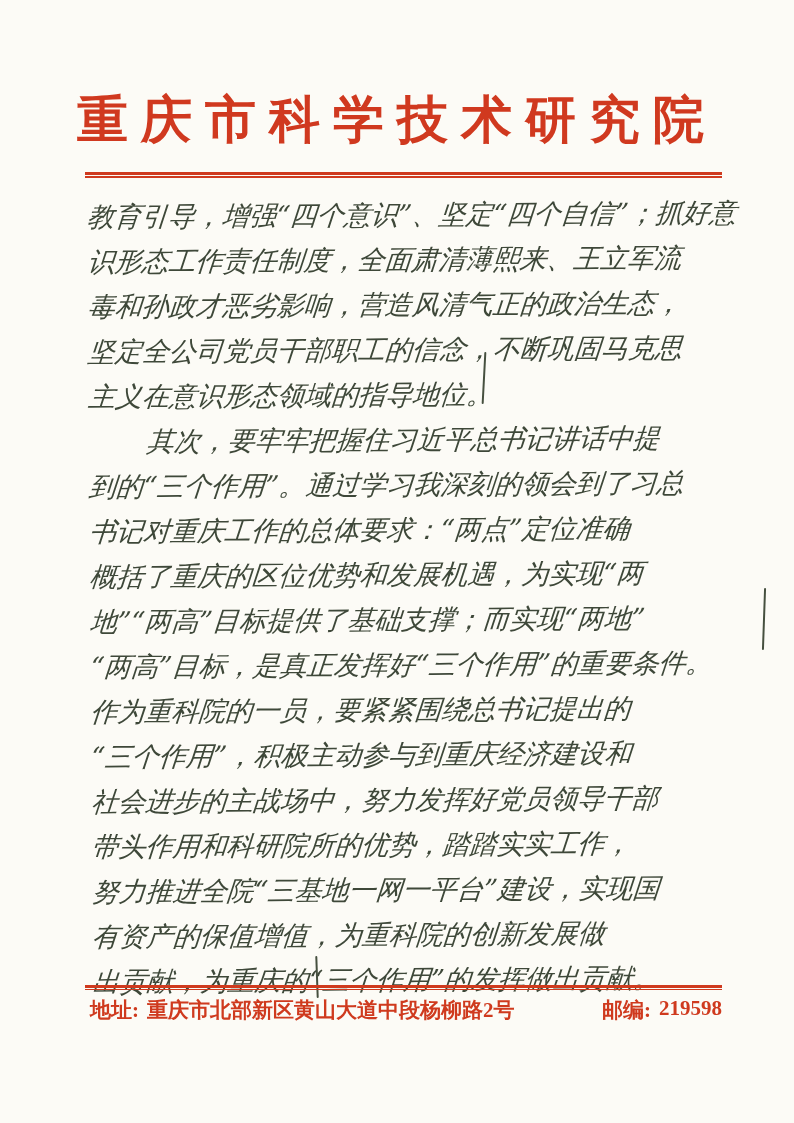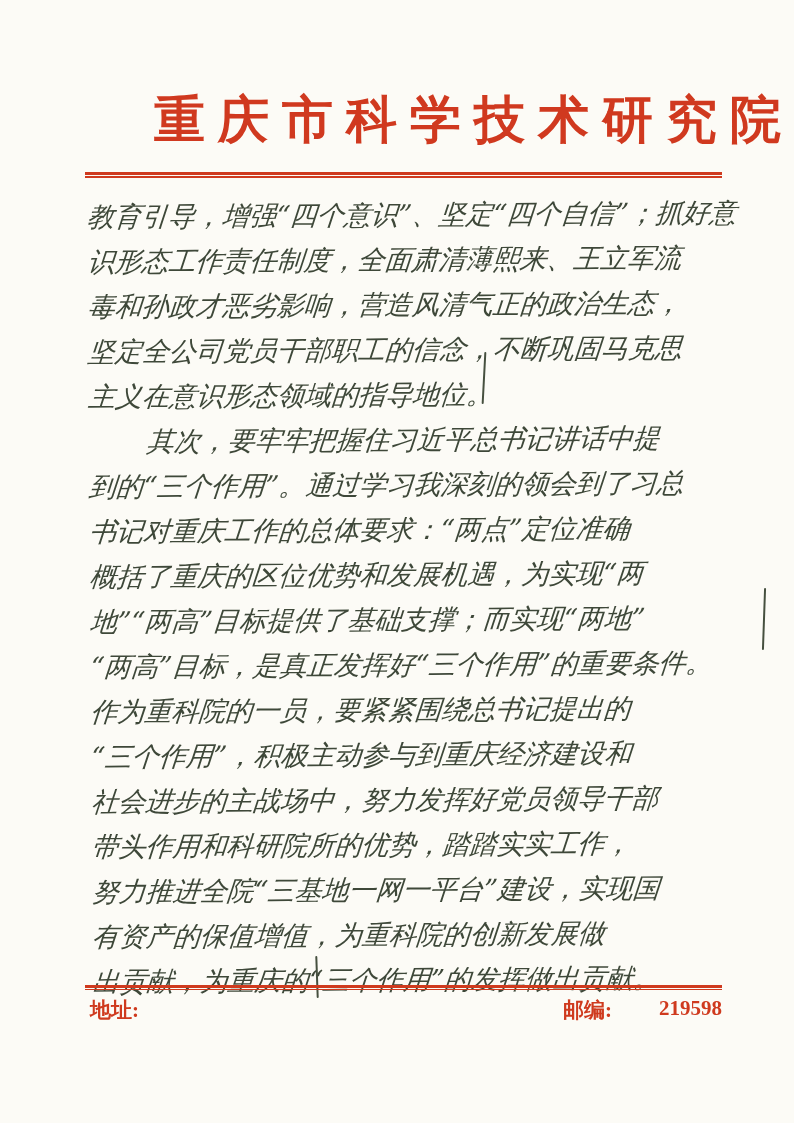--- a/index.html
+++ b/index.html
@@ -16,21 +16,21 @@
     background: #fcfbf6;
     overflow: hidden;
   }
   
   .letterhead-title {
     position: absolute;
     top: 86px;
     left: 0;
     width: 100%;
     margin: 0;
-    text-align: right;
+    text-align: center;
     font-family: "Liberation Serif", "DejaVu Serif", serif;
     font-size: 51px;
     font-weight: bold;
     letter-spacing: 13px;
     color: #d0391f;
     white-space: nowrap;
   }
   .rule {
     position: absolute;
     left: 85px;
@@ -83,21 +83,21 @@
     width: 632px;
     display: flex;
     justify-content: space-between;
     color: #cf3a1e;
     font-family: "Liberation Serif", "DejaVu Serif", serif;
     font-size: 21px;
     font-weight: bold;
     white-space: nowrap;
   }
   .footer-text .label { margin-right: 8px; }
-  .footer-address, .footer-postcode { display: flex; gap: 39px; }
+  .footer-address, .footer-postcode { display: flex; }
 </style>
 </head>
 <body>
 
 <div class="page">
 
   <h1 class="letterhead-title">重庆市科学技术研究院</h1>
 
   <div class="rule rule-header">
     <div class="rl rl-a"></div>
@@ -130,20 +130,21 @@
   <div class="pen-stroke stroke-3"></div>
 
   <div class="rule rule-footer">
     <div class="rl rl-a"></div>
     <div class="rl rl-b"></div>
   </div>
 
   <div class="footer-text">
     <div class="footer-address">
       <span class="label">地址:</span>
+      <span class="value">重庆市北部新区黄山大道中段杨柳路2号</span>
     </div>
     <div class="footer-postcode">
       <span class="label">邮编:</span>
       <span class="value">219598</span>
     </div>
   </div>
 
 </div>
 
 </body></html>

